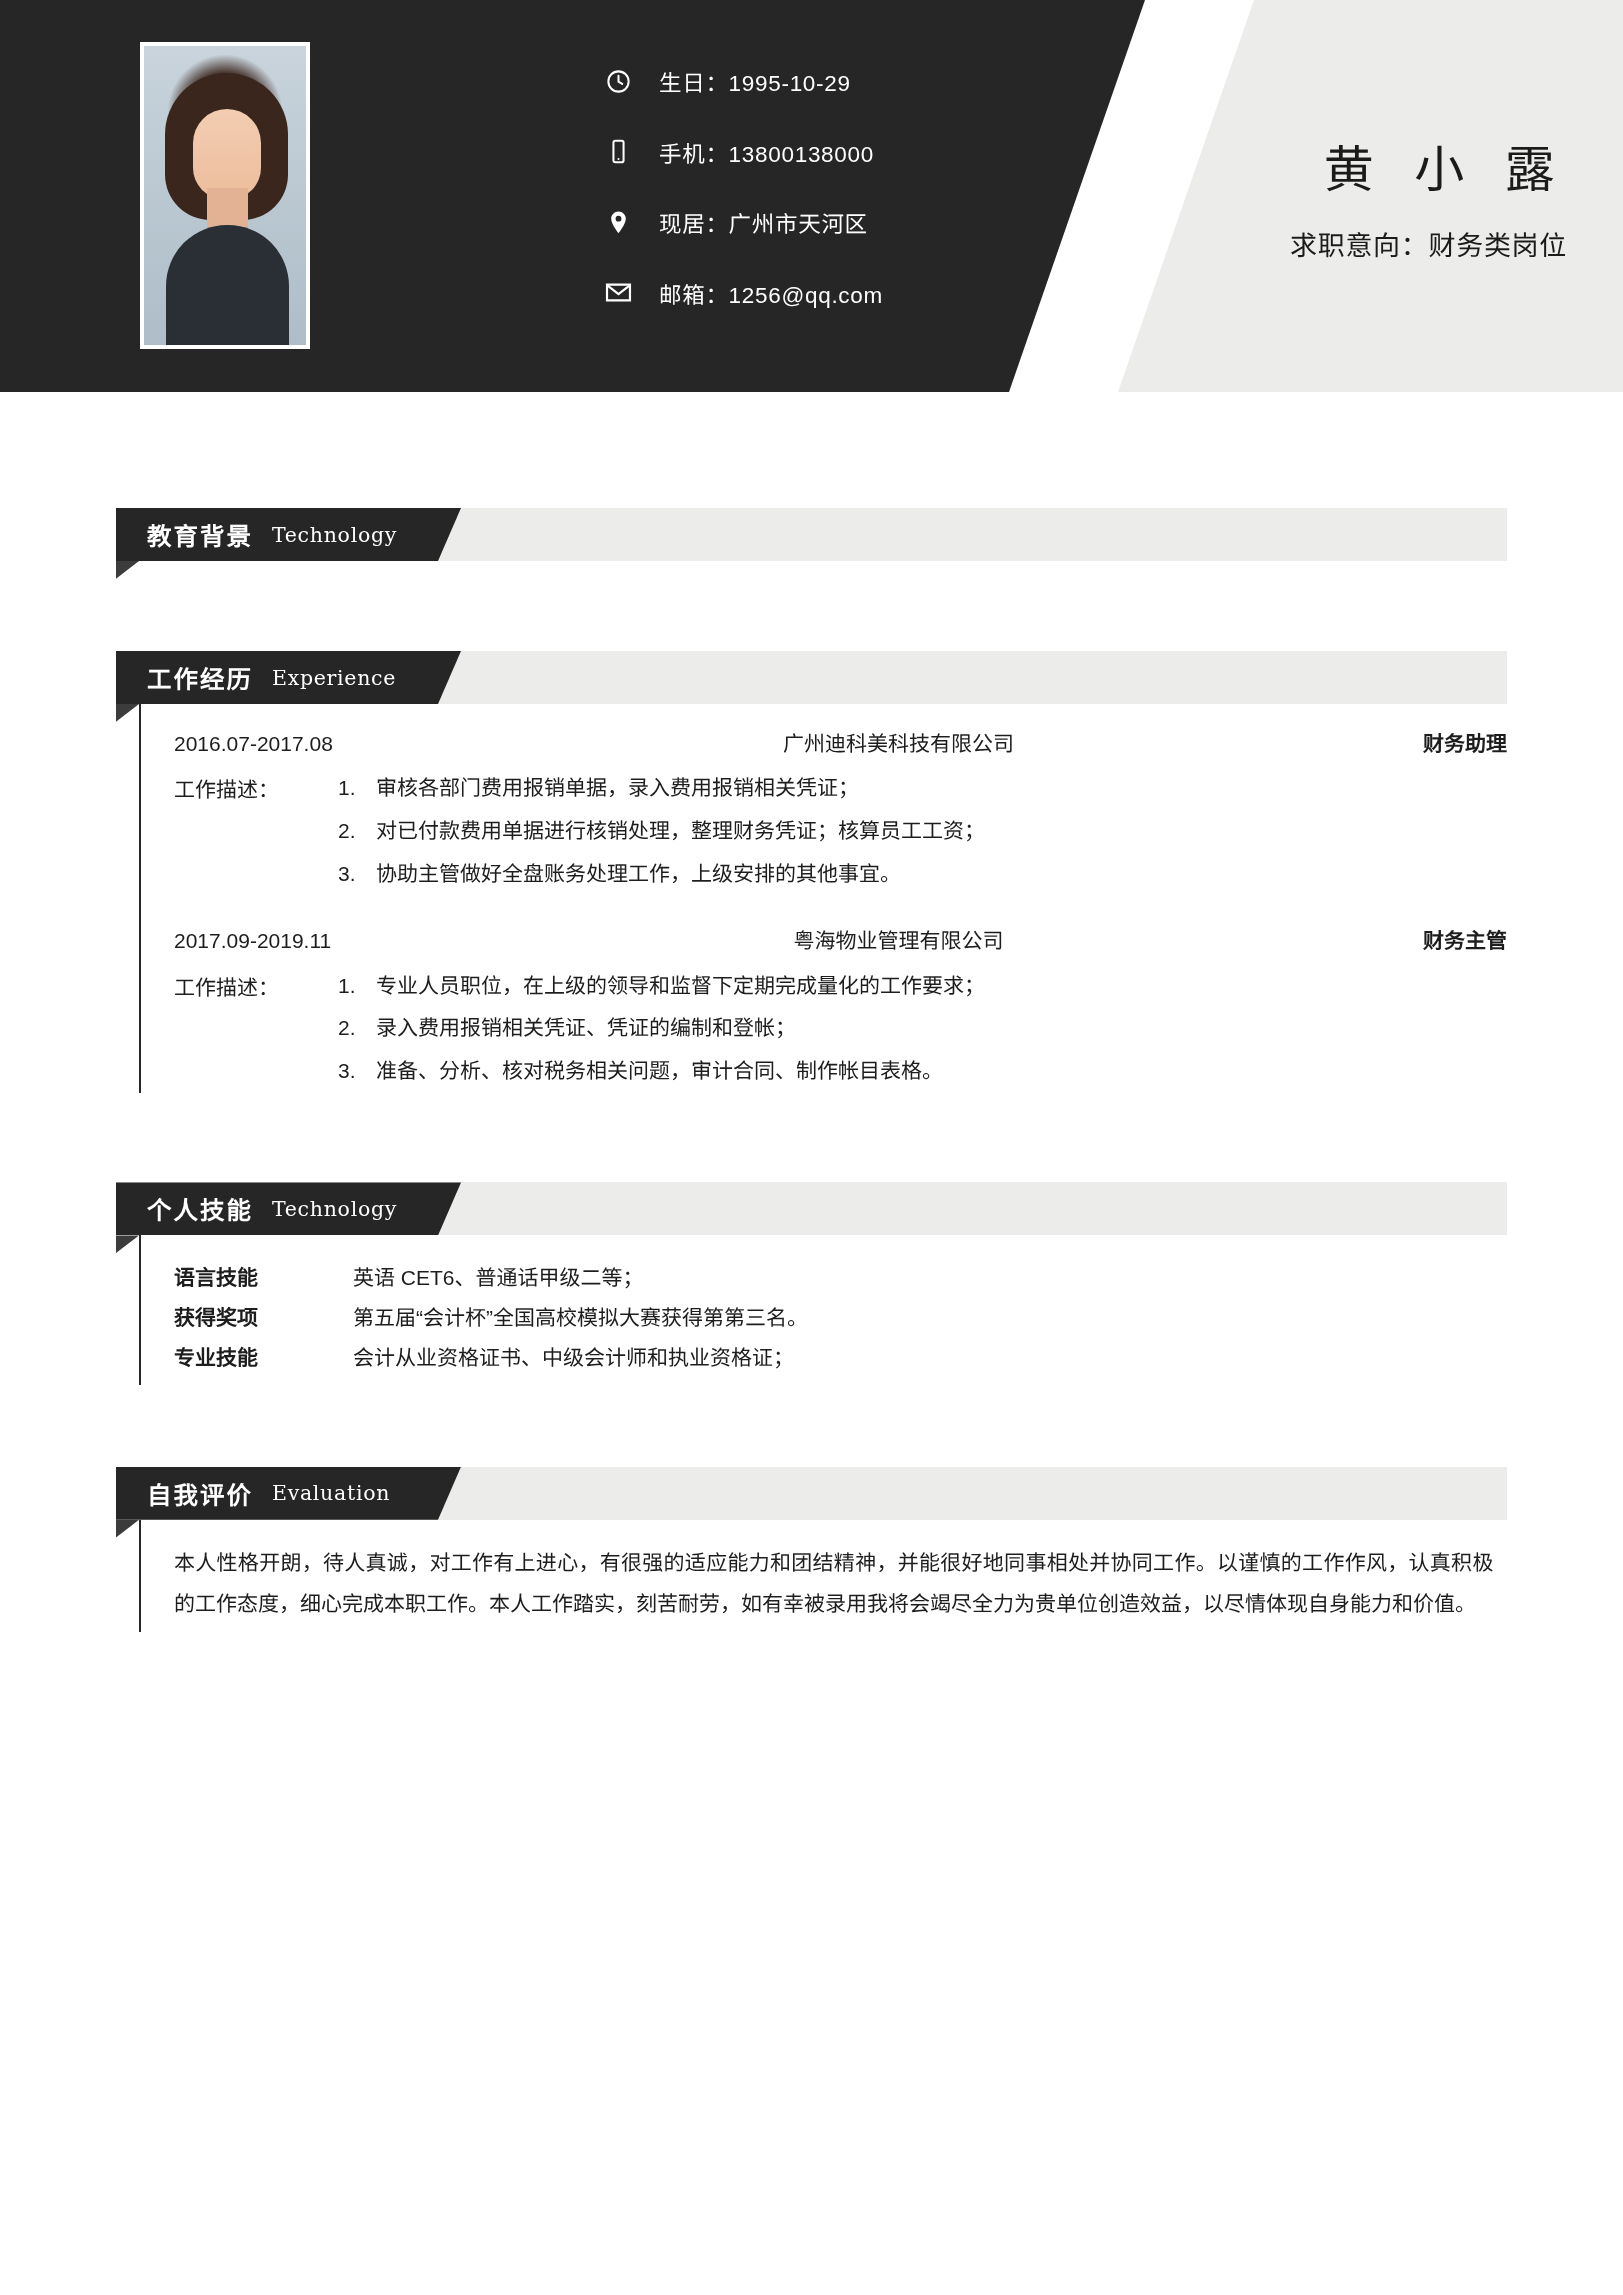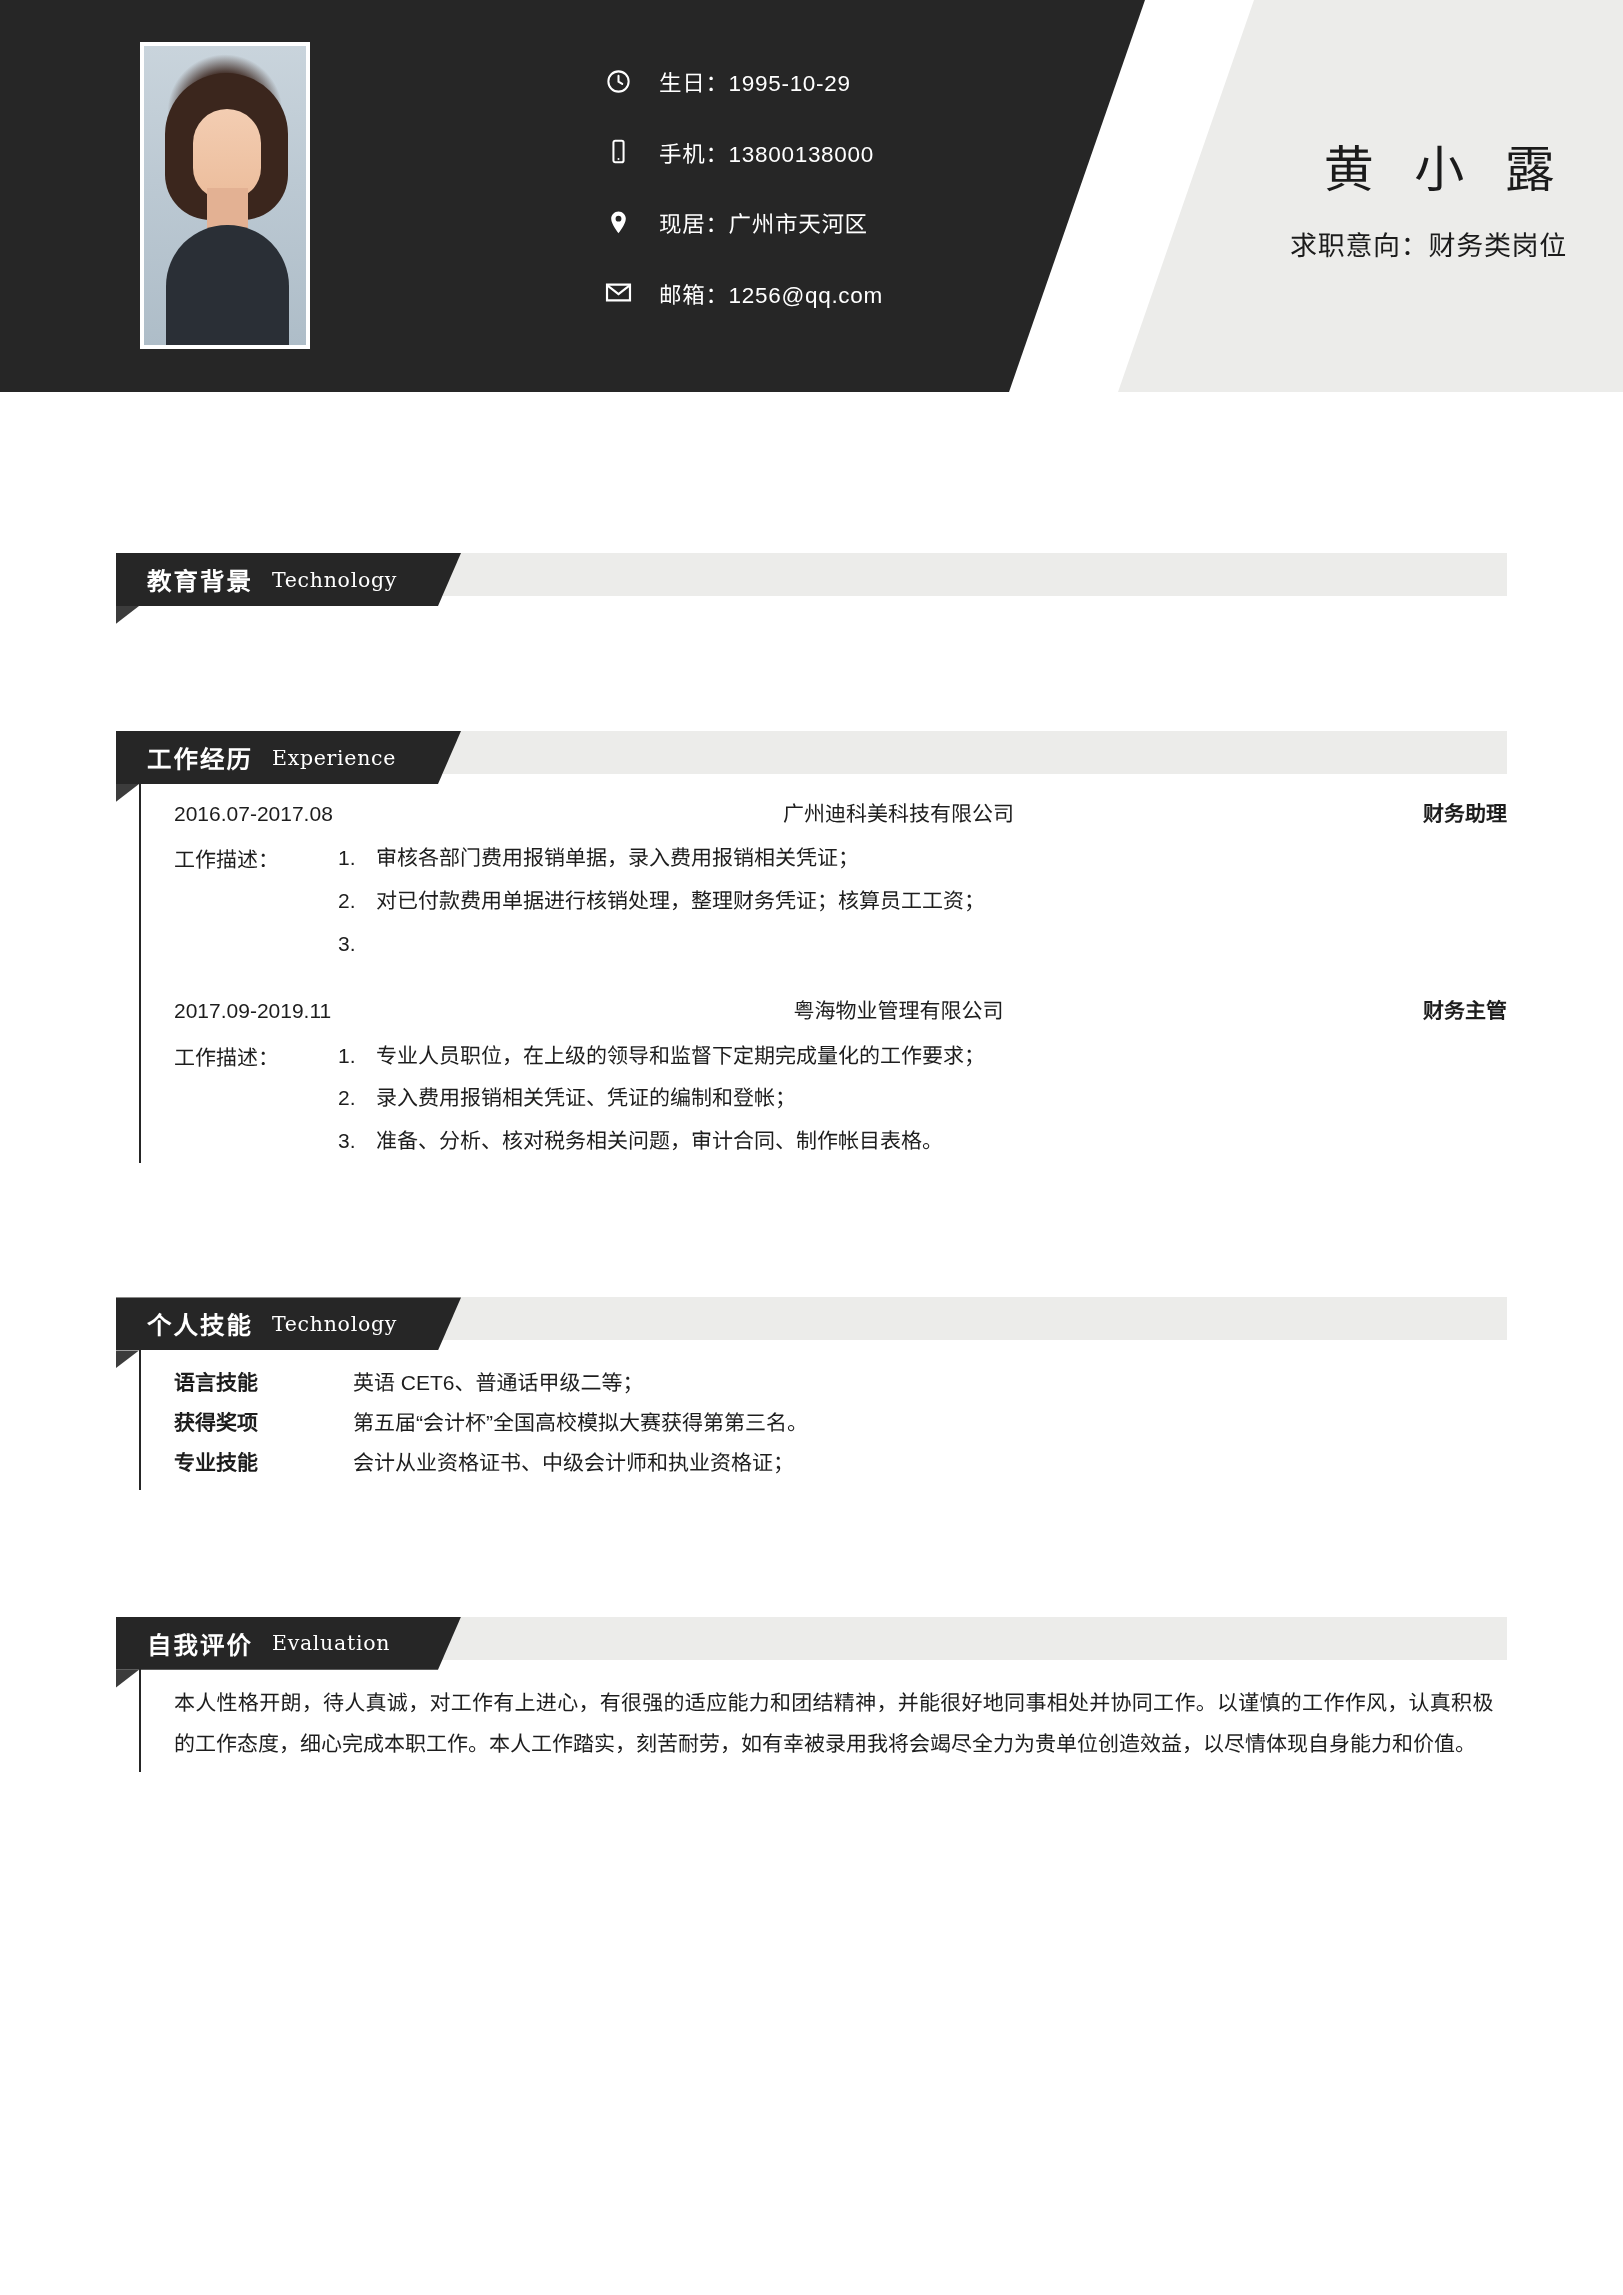--- a/index.html
+++ b/index.html
@@ -163,25 +163,24 @@
   .content {
     position: relative;
     padding: 0 116px 0 116px;
   }
   .section {
     position: relative;
     margin-top: 0;
   }
   .section-header {
     position: relative;
-    height: 43px;
+    height: 53px;
     background: #ececea;
     display: flex;
     align-items: stretch;
-    margin-top: 45px;
   }
   .section-tab {
     position: relative;
     background: #262626;
     color: #ffffff;
     height: 53px;
     padding: 0 48px 0 31px;
     display: flex;
     align-items: center;
     clip-path: polygon(0 0, 100% 0, calc(100% - 23px) 100%, 0 100%);
@@ -383,20 +382,21 @@
             <span class="duty">
               <span class="duty-num">1.</span>
               <span>审核各部门费用报销单据，录入费用报销相关凭证；</span>
             </span>
             <span class="duty">
               <span class="duty-num">2.</span>
               <span>对已付款费用单据进行核销处理，整理财务凭证；核算员工工资；</span>
             </span>
             <span class="duty">
               <span class="duty-num">3.</span>
+              <span>协助主管做好全盘账务处理工作，上级安排的其他事宜。</span>
             </span>
           </span>
         </div>
       </div>
 
       <div class="job">
         <div class="job-row1">
           <span class="job-date">2017.09-2019.11</span>
           <span class="job-company">粤海物业管理有限公司</span>
           <span class="job-title">财务主管</span>

